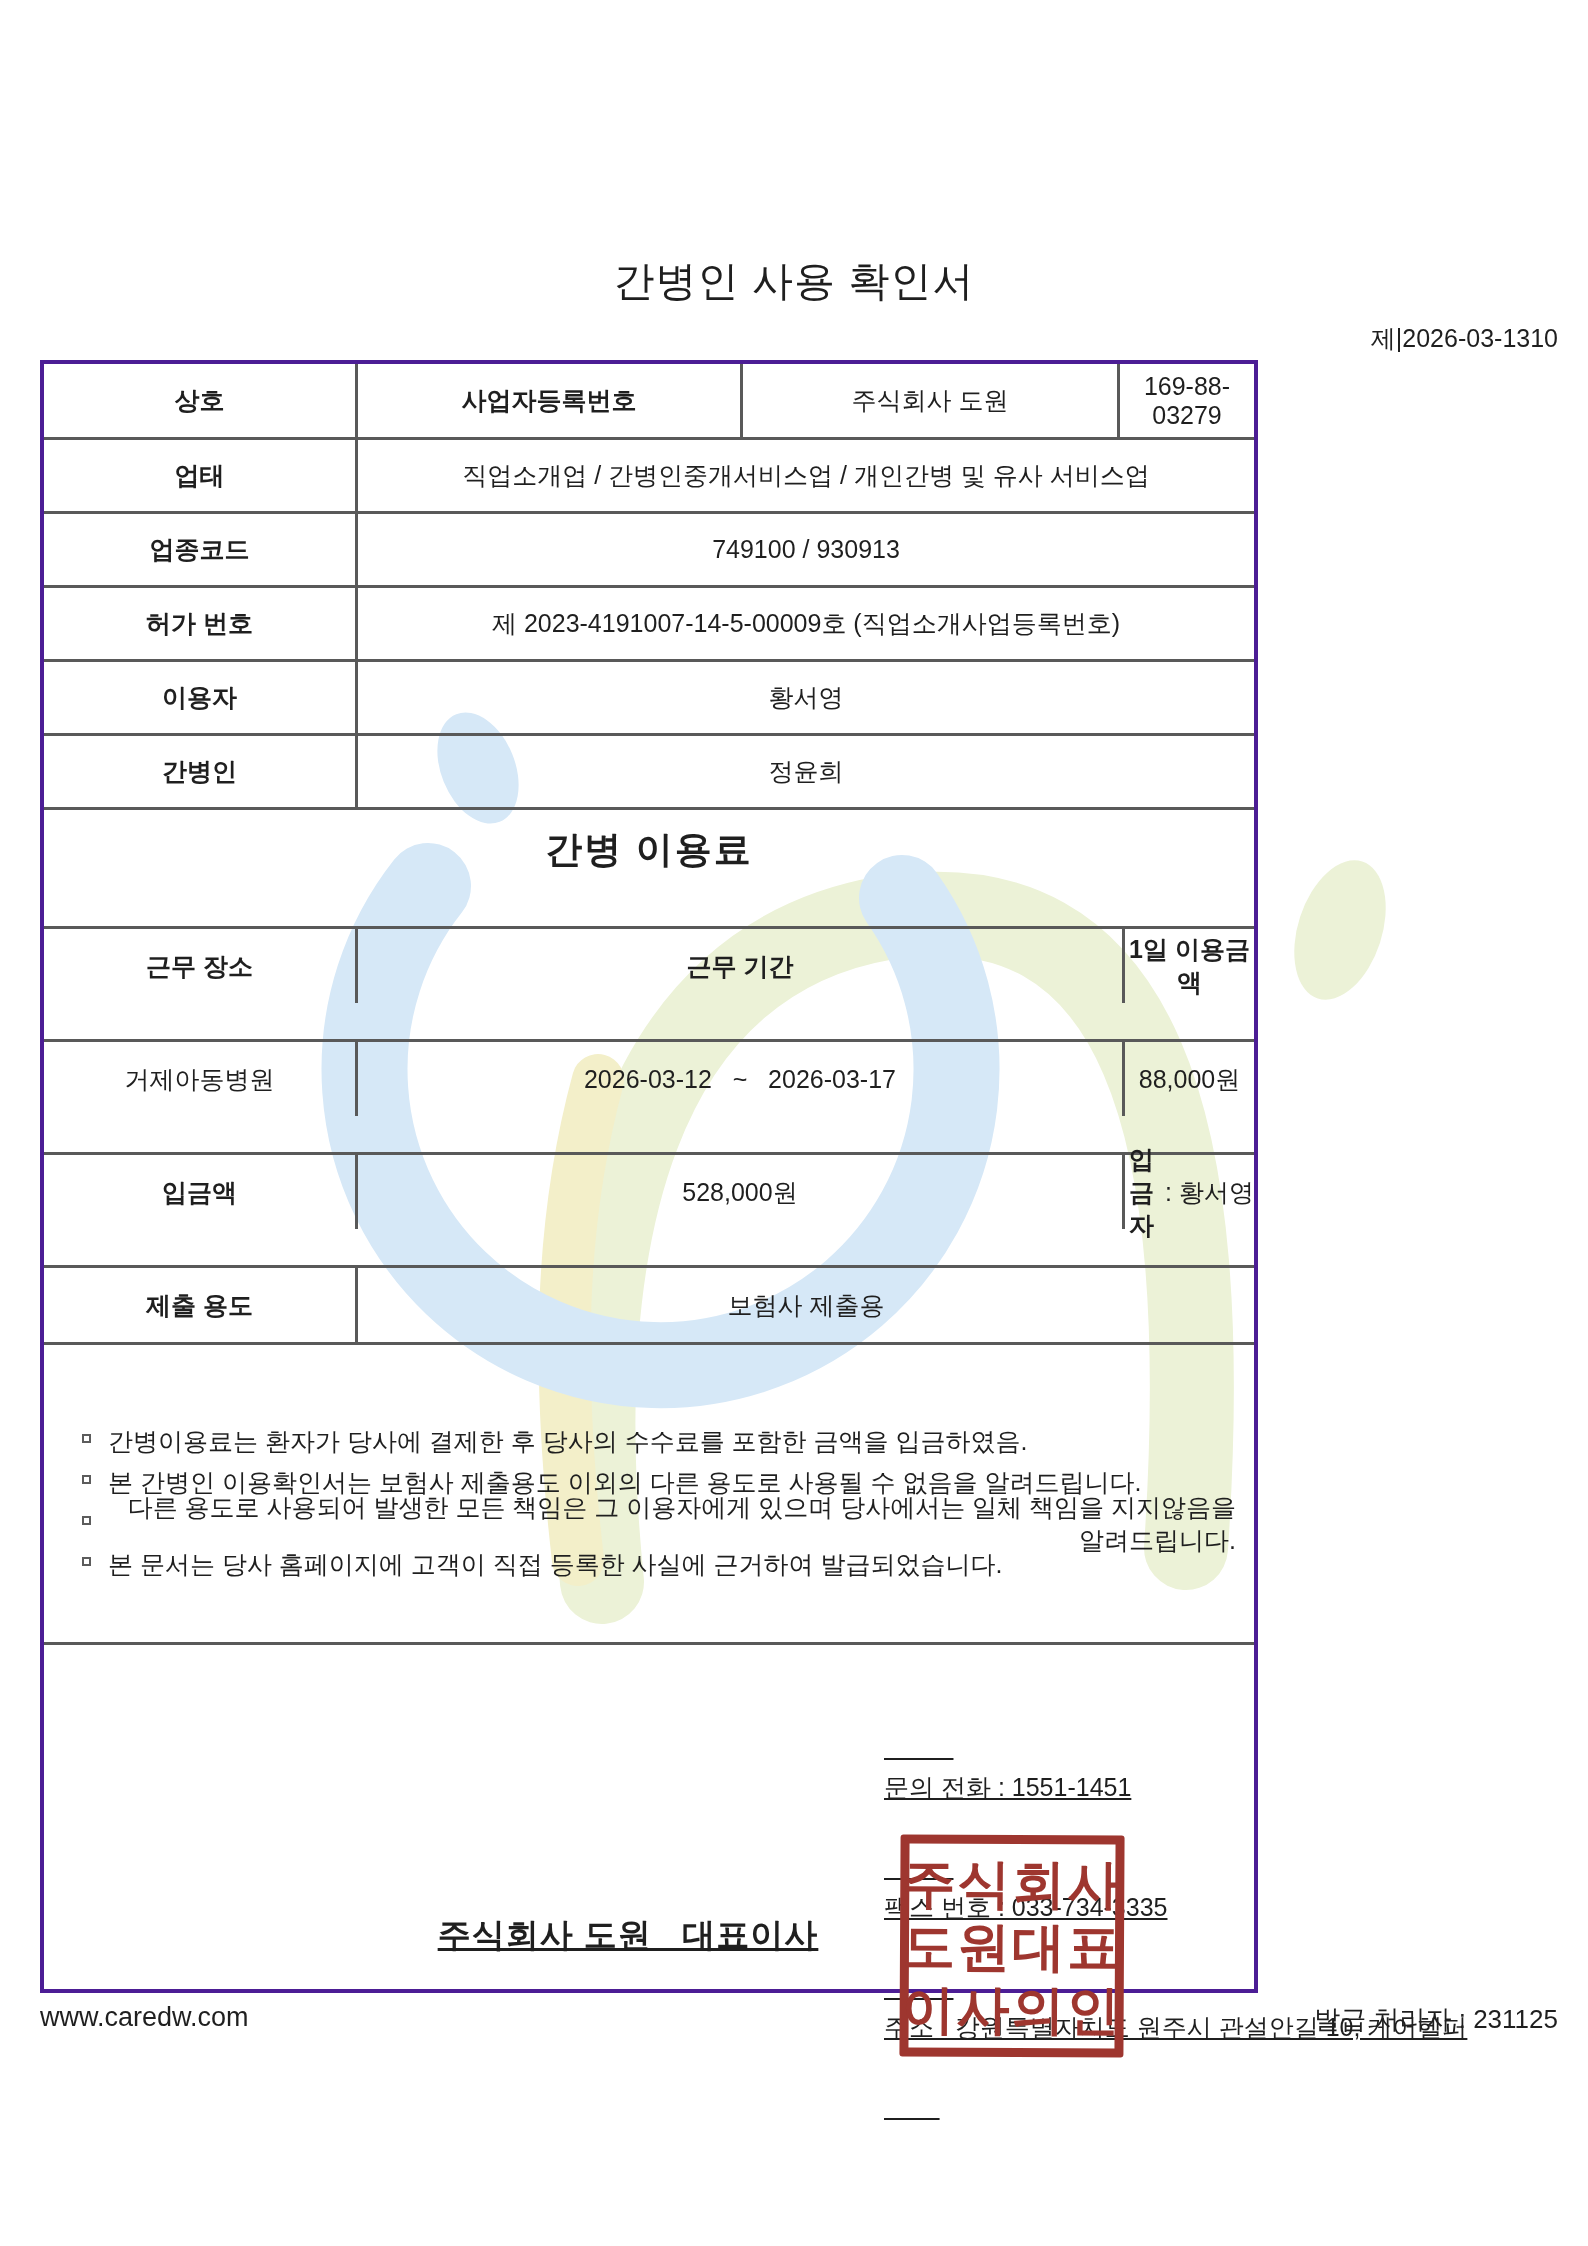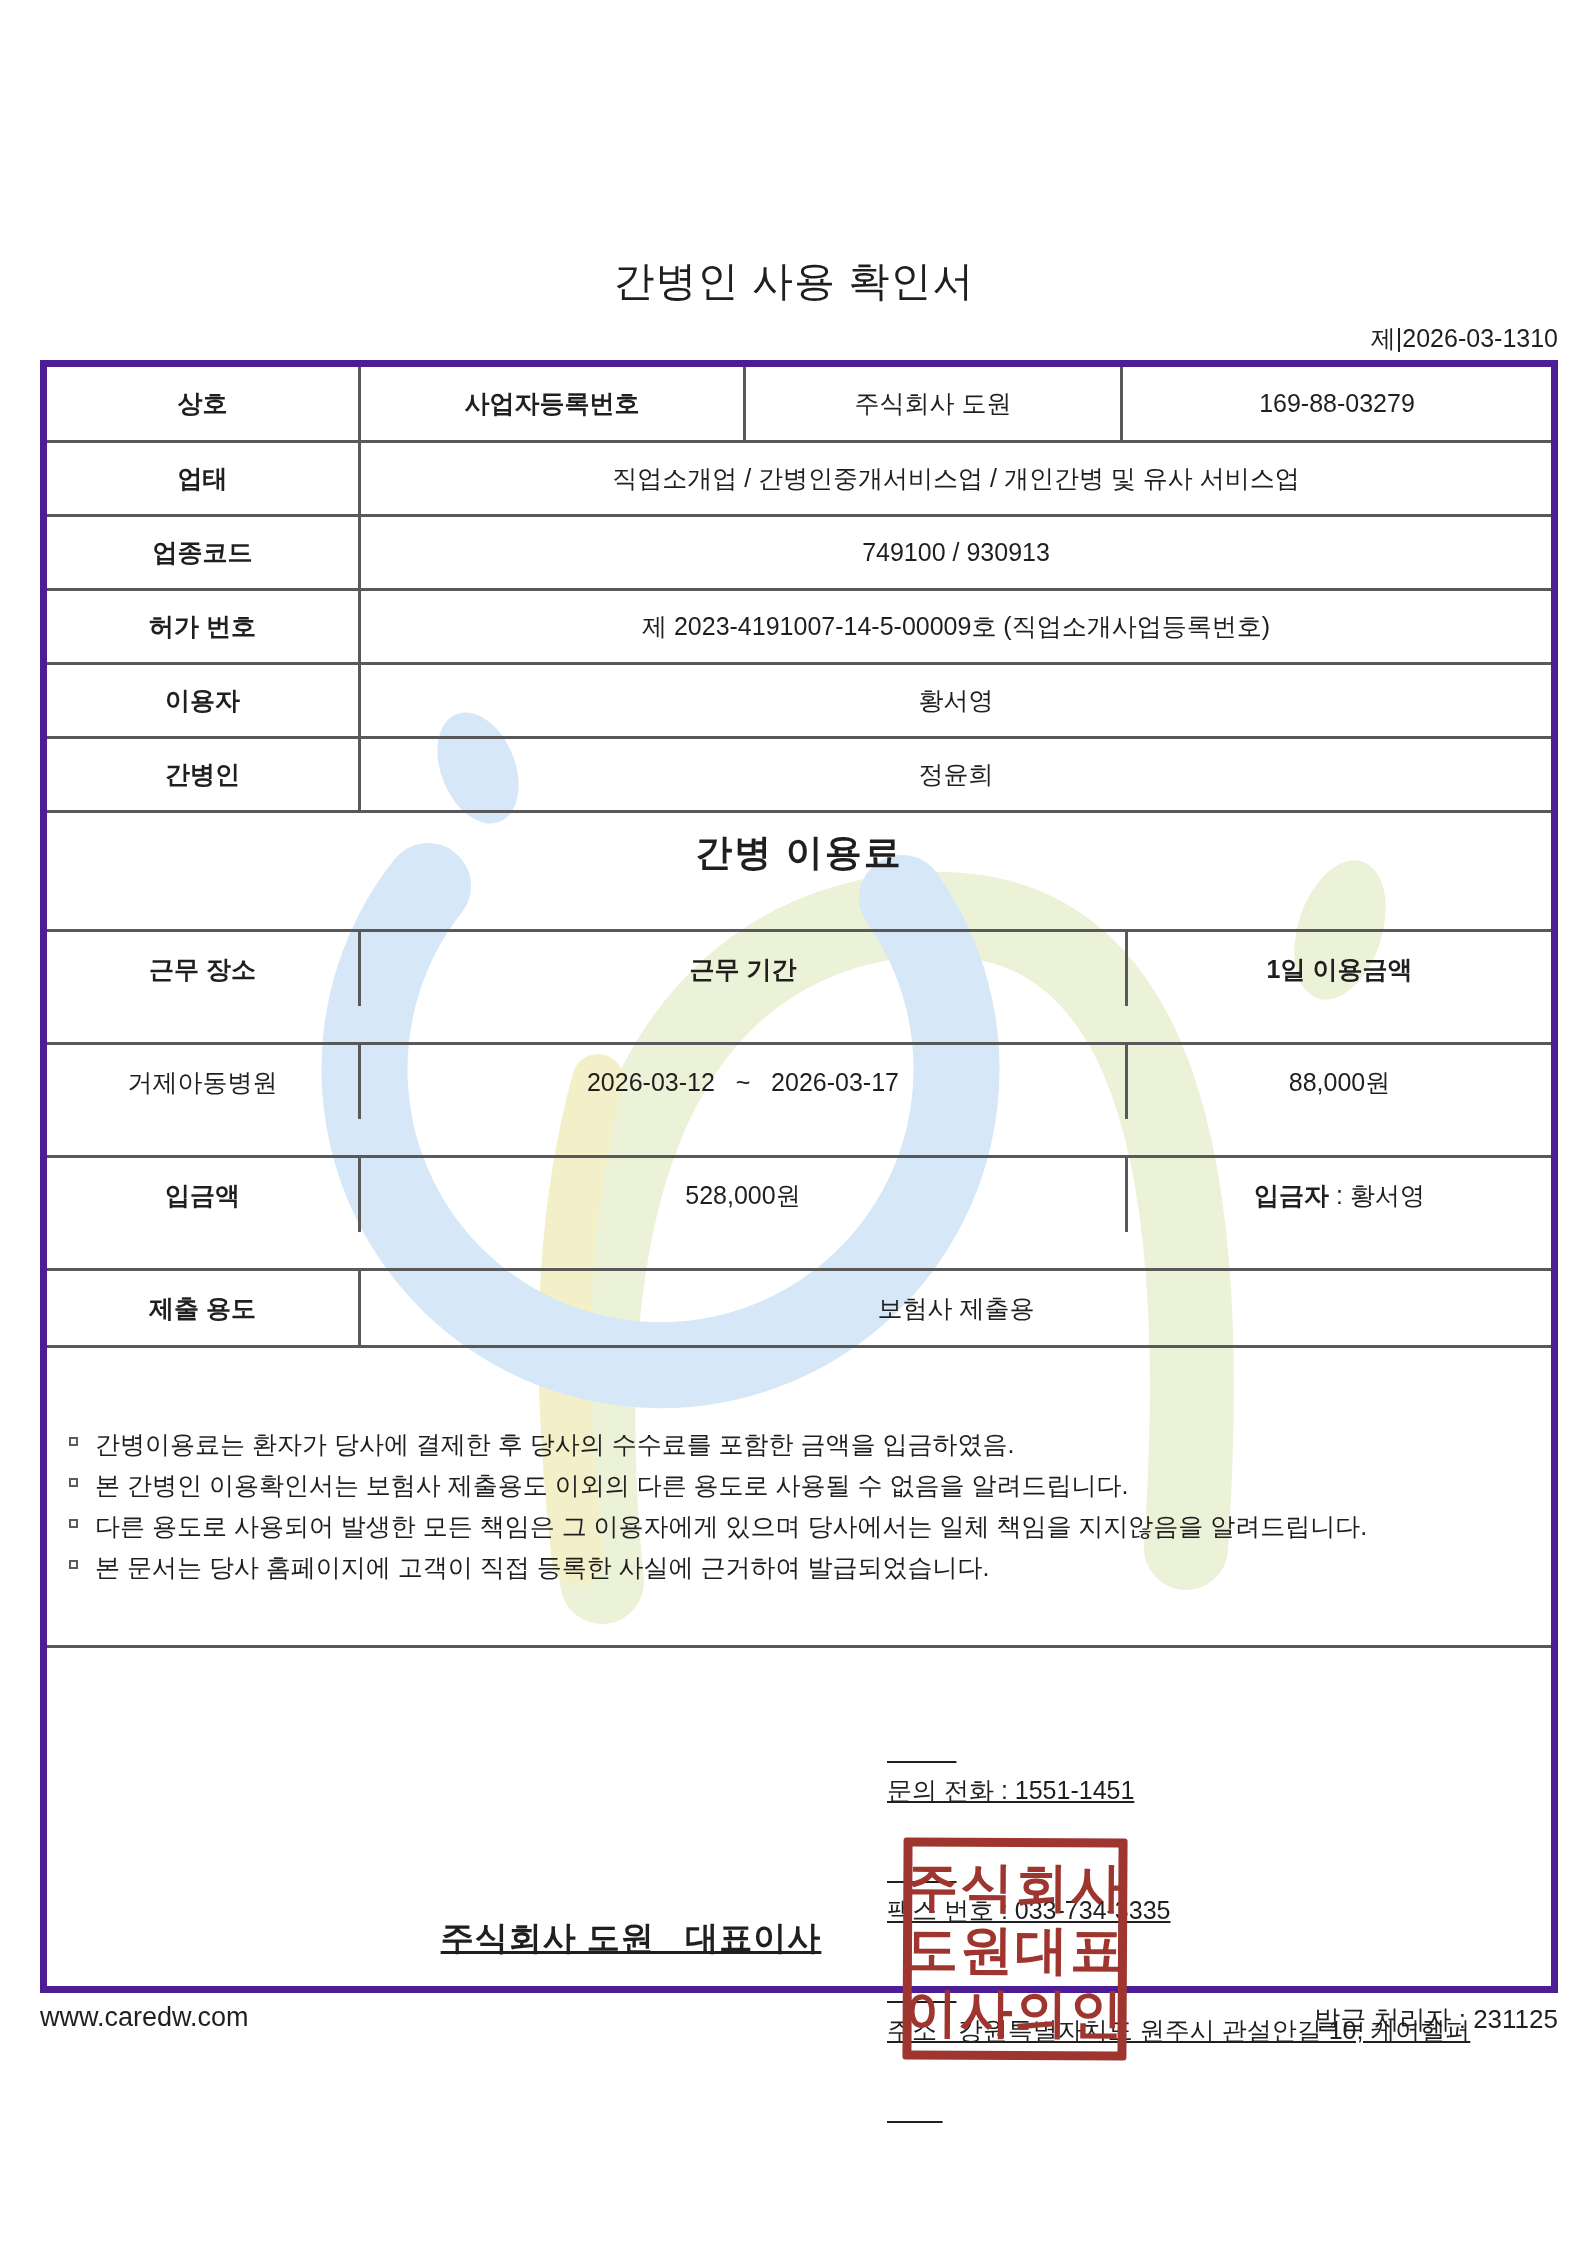--- a/index.html
+++ b/index.html
@@ -17,22 +17,22 @@
   .title{
     position:absolute;top:238px;left:0;width:100%;text-align:center;
     font-size:41px;font-weight:400;letter-spacing:1px;z-index:2;margin-top:16px;
   }
   .docnum{
     position:absolute;top:322px;right:30px;font-size:25px;z-index:2;
   }
 
   
   .doc-table{
-    position:absolute;left:40px;top:360px;width:1518px;height:1633px;
-    border:7px solid #4c1d95;box-sizing:border-box;
+    position:absolute;left:40px;top:360px;width:1218px;height:1633px;
+    border:4px solid #4c1d95;box-sizing:border-box;
     display:flex;flex-direction:column;z-index:1;background:transparent;
   }
   .row{display:flex;flex-direction:row;box-sizing:border-box;}
   .row + .row{border-top:3px solid #595959;}
   .c{
     display:flex;align-items:center;justify-content:center;box-sizing:border-box;
     font-size:25px;text-align:center;
   }
   .c + .c{border-left:3px solid #595959;}
   .lab{font-weight:700;}
@@ -45,21 +45,21 @@
   .h74{height:74px;flex:none;}
   .h83{height:83px;flex:none;}
   .h77{height:77px;flex:none;margin-top:36px;}
   .h300{height:300px;flex:none;}
   .section-cell{font-size:37px;font-weight:700;letter-spacing:2px;}
   .pre{white-space:pre;}
 
   
   .notes-cell{
     flex:1;display:block;box-sizing:border-box;
-    padding:76px 18px 0 22px;text-align:left;
+    padding:76px 18px 0 38px;text-align:right;
   }
   .note-line{display:flex;align-items:center;height:41px;font-size:25px;}
   .bullet{
     width:9px;height:9px;border:2px solid #5c5c5c;box-sizing:border-box;
     margin-right:17px;flex:none;margin-top:-6px;background:transparent;
   }
 
   
   .bottom-cell{flex:1;position:relative;display:block;}
   .contact{

